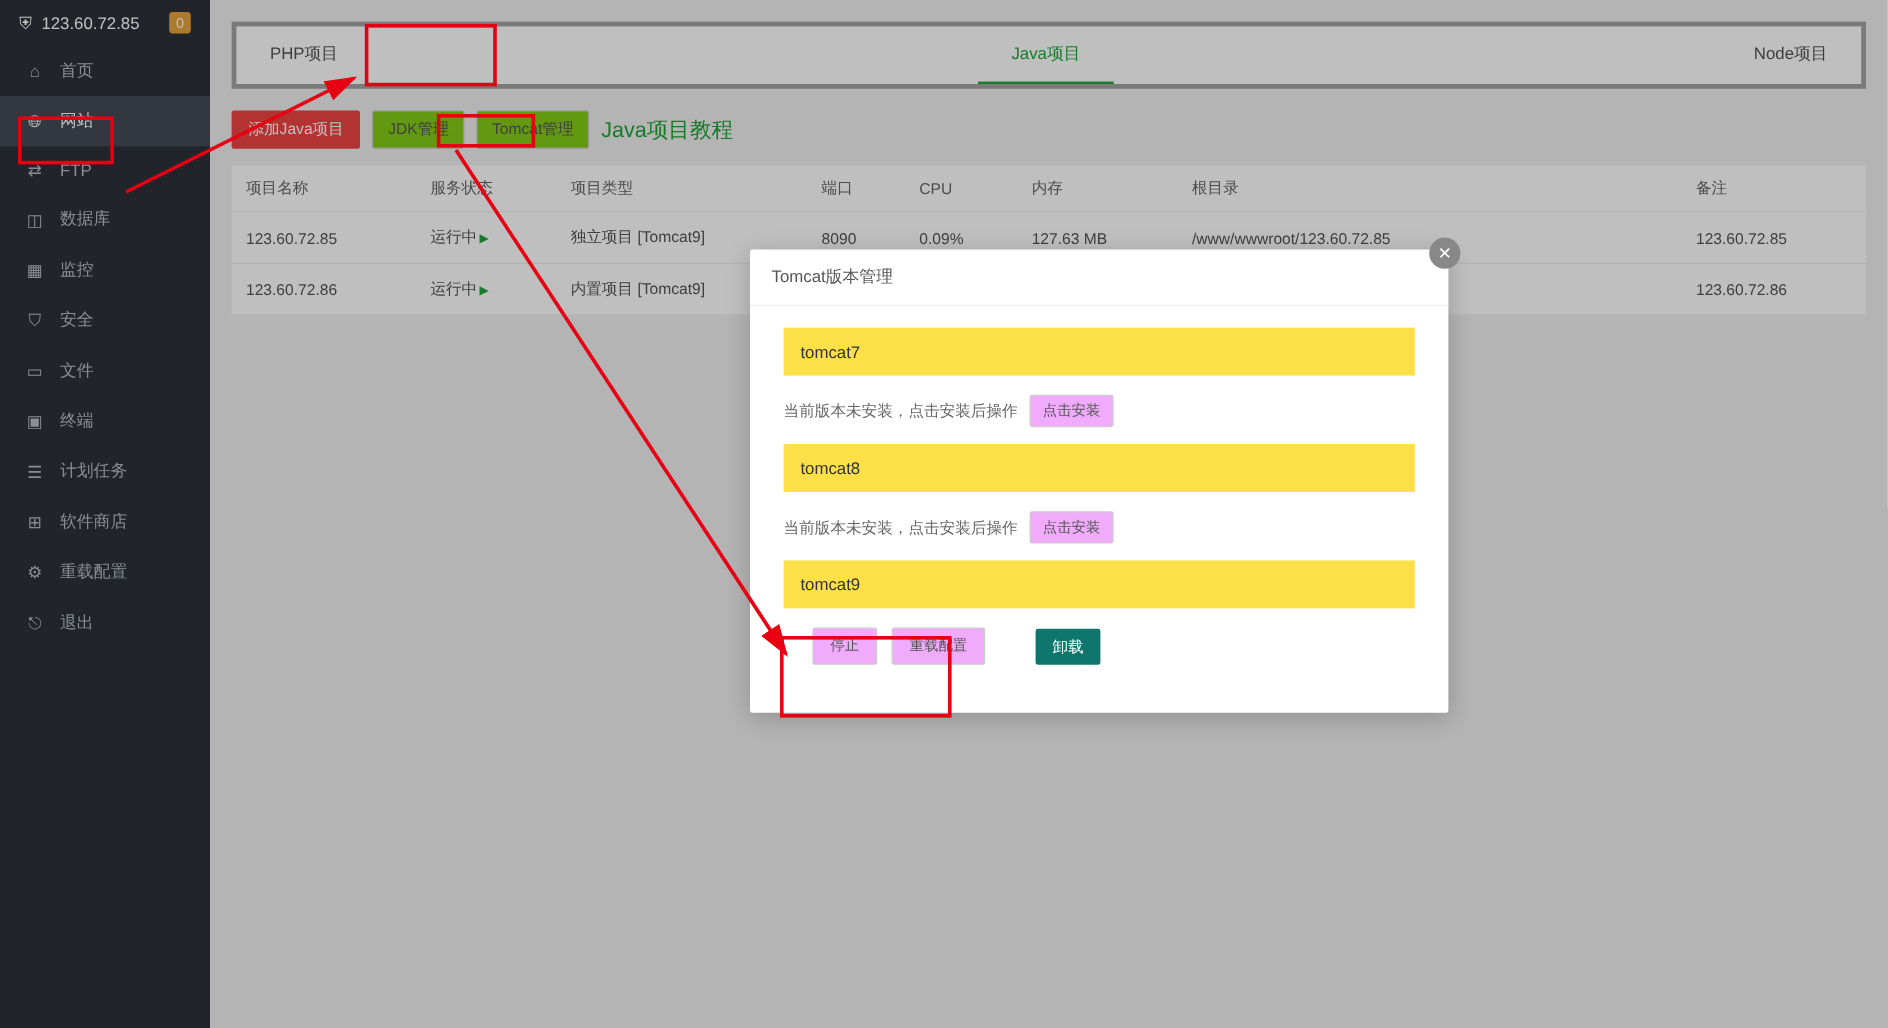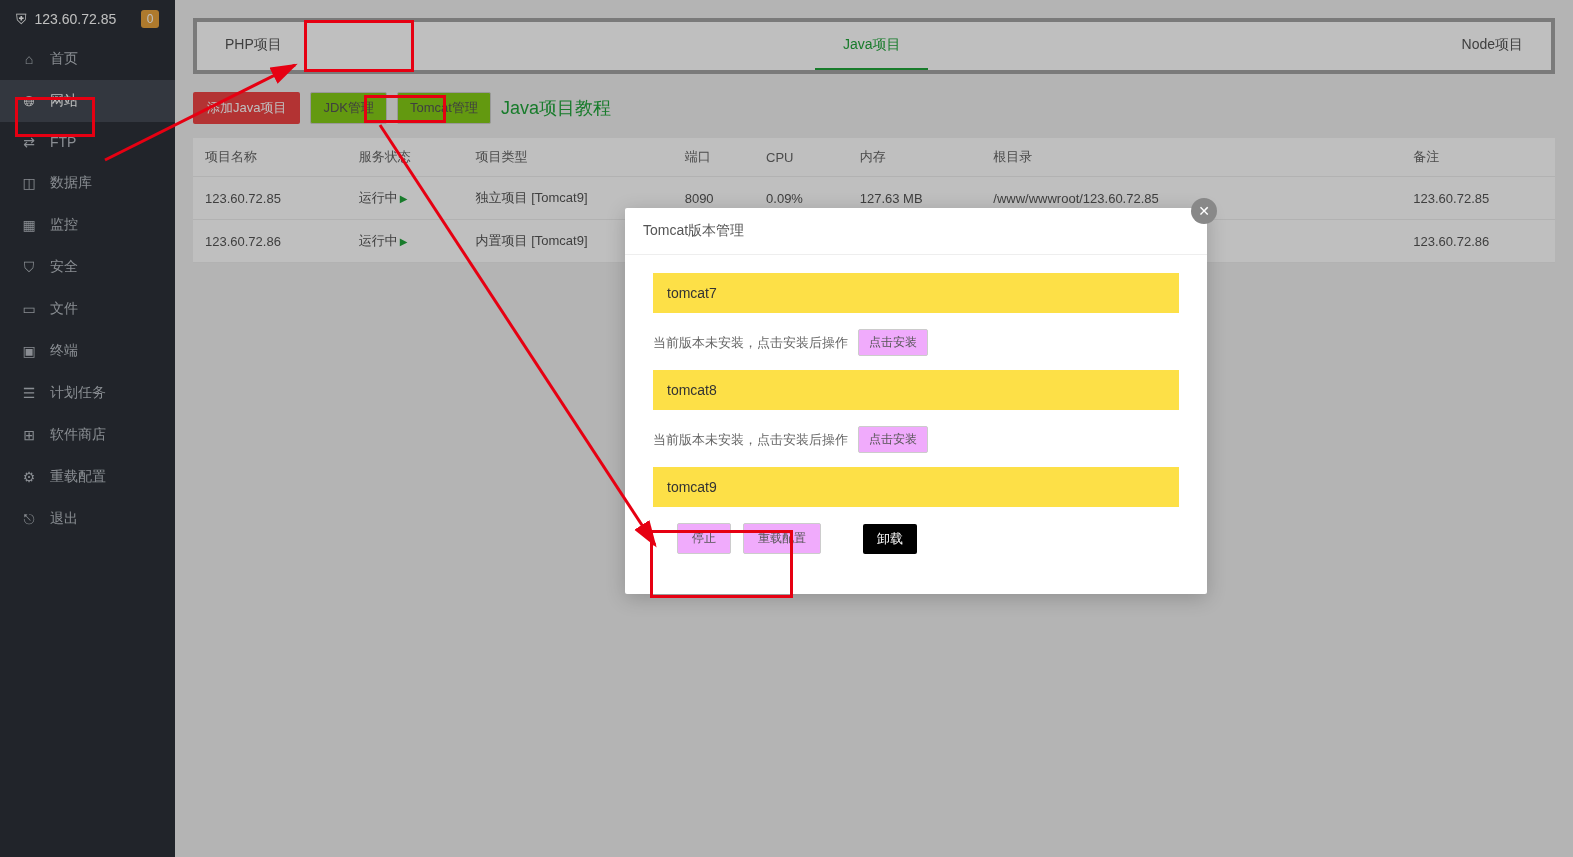--- a/index.html
+++ b/index.html
@@ -31,21 +31,21 @@
 
 .overlay { position: absolute; inset: 0; background: rgba(0,0,0,0.25); }
 .modal { position: absolute; left: 625px; top: 208px; width: 582px; background: #fff; border-radius: 2px; box-shadow: 0 4px 20px rgba(0,0,0,0.2); }
 .modal-header { padding: 14px 18px; font-size: 14px; color: #555; border-bottom: 1px solid #eee; }
 .modal-close { position: absolute; top: -10px; right: -10px; width: 26px; height: 26px; background: #888; color: #fff; border-radius: 50%; display: flex; align-items: center; justify-content: center; cursor: pointer; font-size: 14px; }
 .modal-body { padding: 18px 28px 30px; }
 .version-block { margin-bottom: 10px; }
 .version-title { background: #fde047; padding: 12px 14px; font-size: 14px; color: #333; margin-bottom: 16px; }
 .version-row { display: flex; align-items: center; gap: 10px; font-size: 13px; color: #666; margin-bottom: 14px; }
 .btn-sm { border: 1px solid #ccc; background: #f0abfc; padding: 4px 10px; font-size: 12px; border-radius: 2px; cursor: pointer; color: #555; }
-.btn-gray { background: #000000; color: #fff; border: none; padding: 6px 14px; font-size: 13px; border-radius: 2px; cursor: pointer; }
+.btn-gray { background: #0f766e; color: #fff; border: none; padding: 6px 14px; font-size: 13px; border-radius: 2px; cursor: pointer; }
 .status-row { display: flex; align-items: center; gap: 20px; font-size: 13px; color: #555; margin-bottom: 14px; flex-wrap: wrap; }
 .action-row { display: flex; gap: 12px; align-items: center; padding-left: 24px; }
 
 .redbox { position: absolute; border: 3px solid #e60012; pointer-events: none; }
 svg.arrow { position: absolute; pointer-events: none; }
 </style>
 </head>
 <body>
 
 <div class="sidebar">

